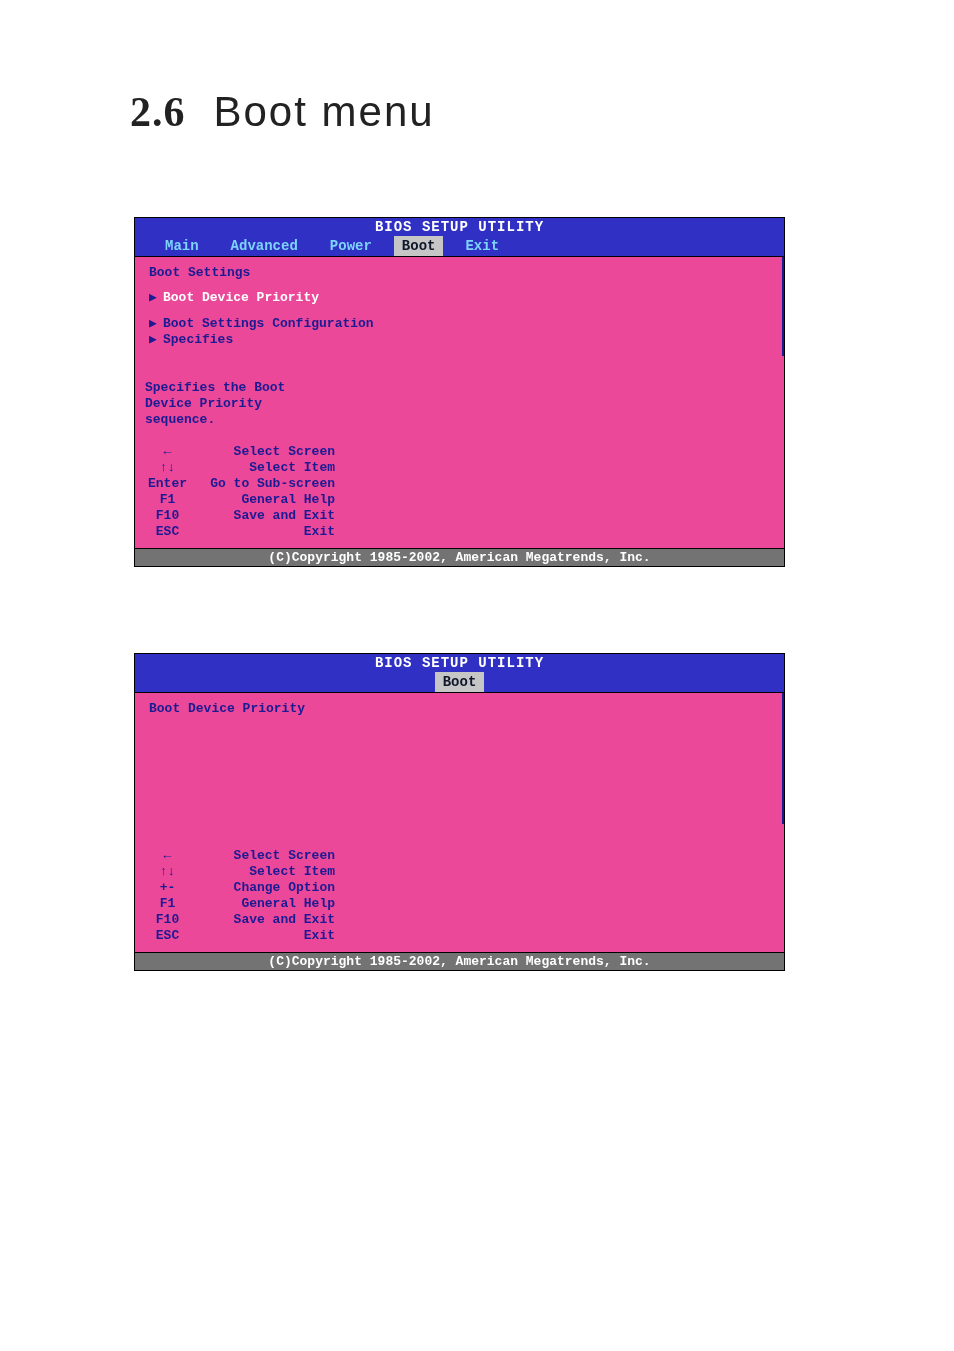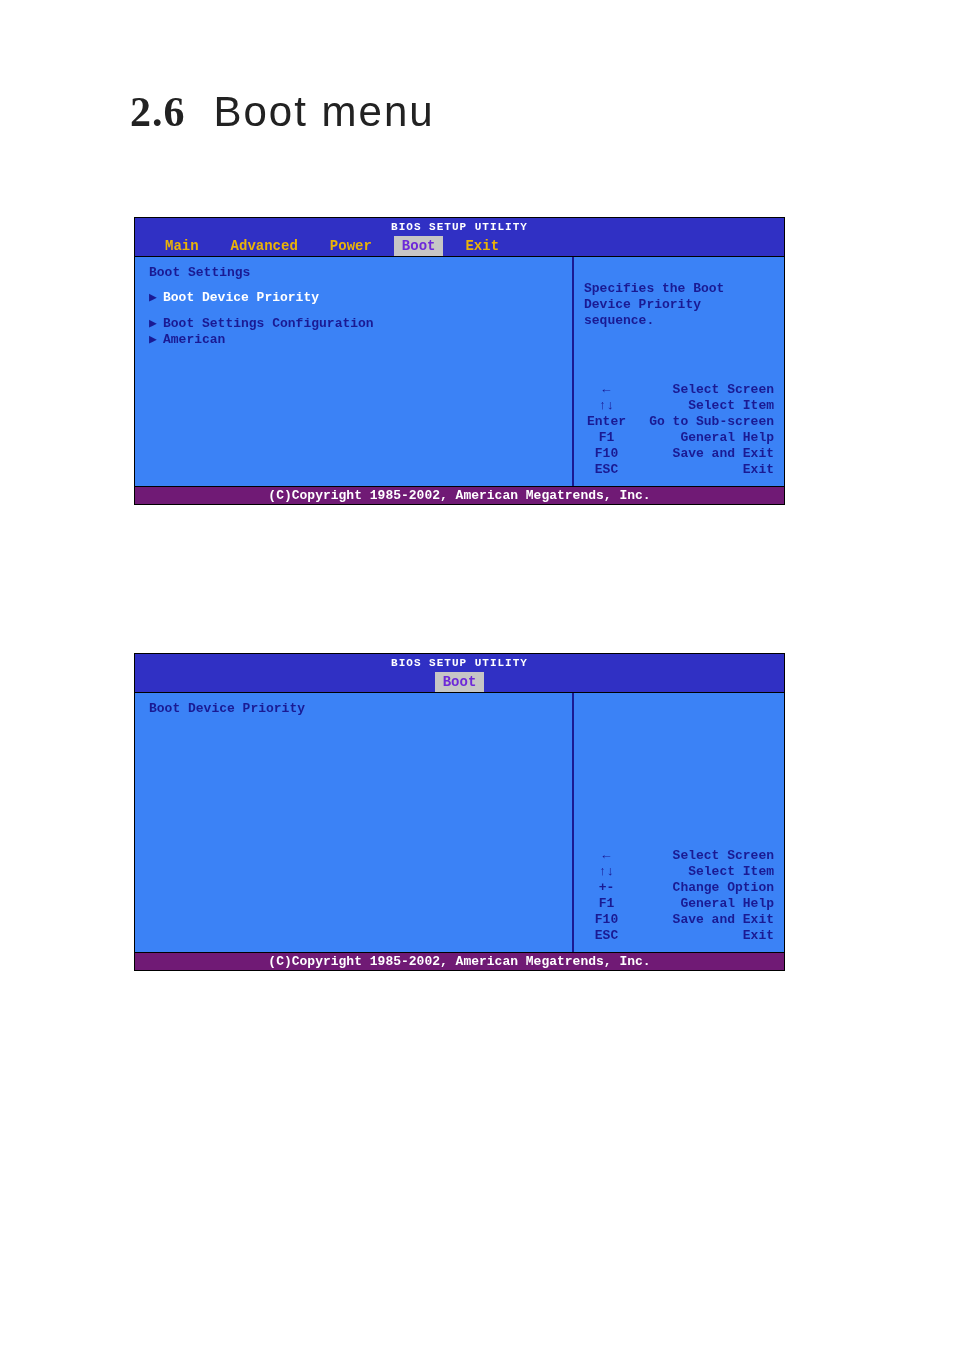--- a/index.html
+++ b/index.html
@@ -34,52 +34,53 @@
     border: 1px solid #000;
   }
   #frame1 { top: 217px; }
   #frame2 { top: 653px; }
 
   .bios-title {
     background: #3030c4;
     color: #fff;
     font-family: "Courier New", monospace;
     font-weight: bold;
-    font-size: 11px;
+    font-size: 14px;
     text-align: center;
     line-height: 18px;
     height: 18px;
     letter-spacing: 1px;
   }
 
   .tabbar {
     background: #3030c4;
     display: flex;
     height: 20px;
   }
   .tab {
-    color: #eab308;
+    color: #7dd3fc;
     font-family: "Courier New", monospace;
     font-weight: bold;
     font-size: 14px;
     padding: 2px 10px 2px 10px;
   }
   .tab.sel {
     background: #c6c6c6;
-    color: #6d28d9;
+    color: #0f172a;
     padding: 2px 8px;
   }
   .tabbar .tab + .tab { margin-left: 12px; }
   .tabbar .pad-left { width: 20px; }
 
   .bios-body {
     display: flex;
-    background: #3b82f6;
+    background: #ec4899;
     min-height: 230px;
     border-top: 1px solid #000;
+    flex-direction: column;
   }
   .bios-left {
     flex: 1;
     padding: 8px 8px 8px 14px;
     color: #1a1a93;
     font-size: 13px;
     font-weight: bold;
     font-family: "Courier New", monospace;
     border-right: 2px solid #1a1a93;
   }
@@ -110,21 +111,21 @@
   .bios-left .arrow {
     width: 14px;
     flex: 0 0 14px;
     color: #1a1a93;
   }
   .bios-left .sel { color: #fff; }
   .bios-left .label { flex: 0 0 230px; }
   .bios-left .value { flex: 1; }
 
   .bios-footer {
-    background: #701a75;
+    background: #737373;
     color: #fff;
     text-align: center;
     font-family: "Courier New", monospace;
     font-weight: bold;
     font-size: 13px;
     line-height: 18px;
     height: 18px;
     border-top: 1px solid #000;
   }
 
@@ -156,21 +157,21 @@
         <span class="arrow">▶</span>
         <span class="sel">Boot Device Priority</span>
       </div>
       <div style="height:10px"></div>
       <div class="row">
         <span class="arrow">▶</span>
         <span>Boot Settings Configuration</span>
       </div>
       <div class="row">
         <span class="arrow">▶</span>
-        <span>American</span>
+        <span>Specifies</span>
       </div>
     </div>
     <div class="bios-right">
       <div class="help-text">Specifies the Boot Device Priority sequence.</div>
       <div class="spacer-flex"></div>
       <div class="nav-hints">
         <div class="nav-row">
             <span class="nav-key icon left-arrow-icon"></span>
             <span class="nav-act">Select Screen</span>
           </div>

